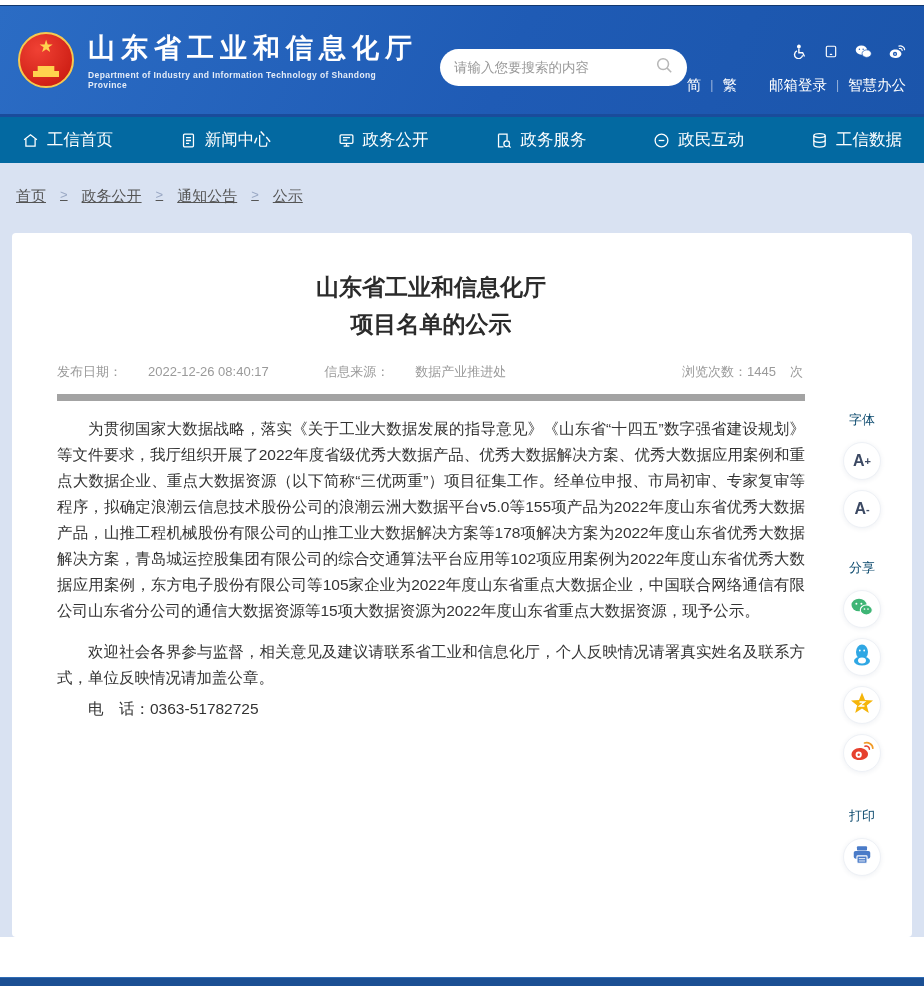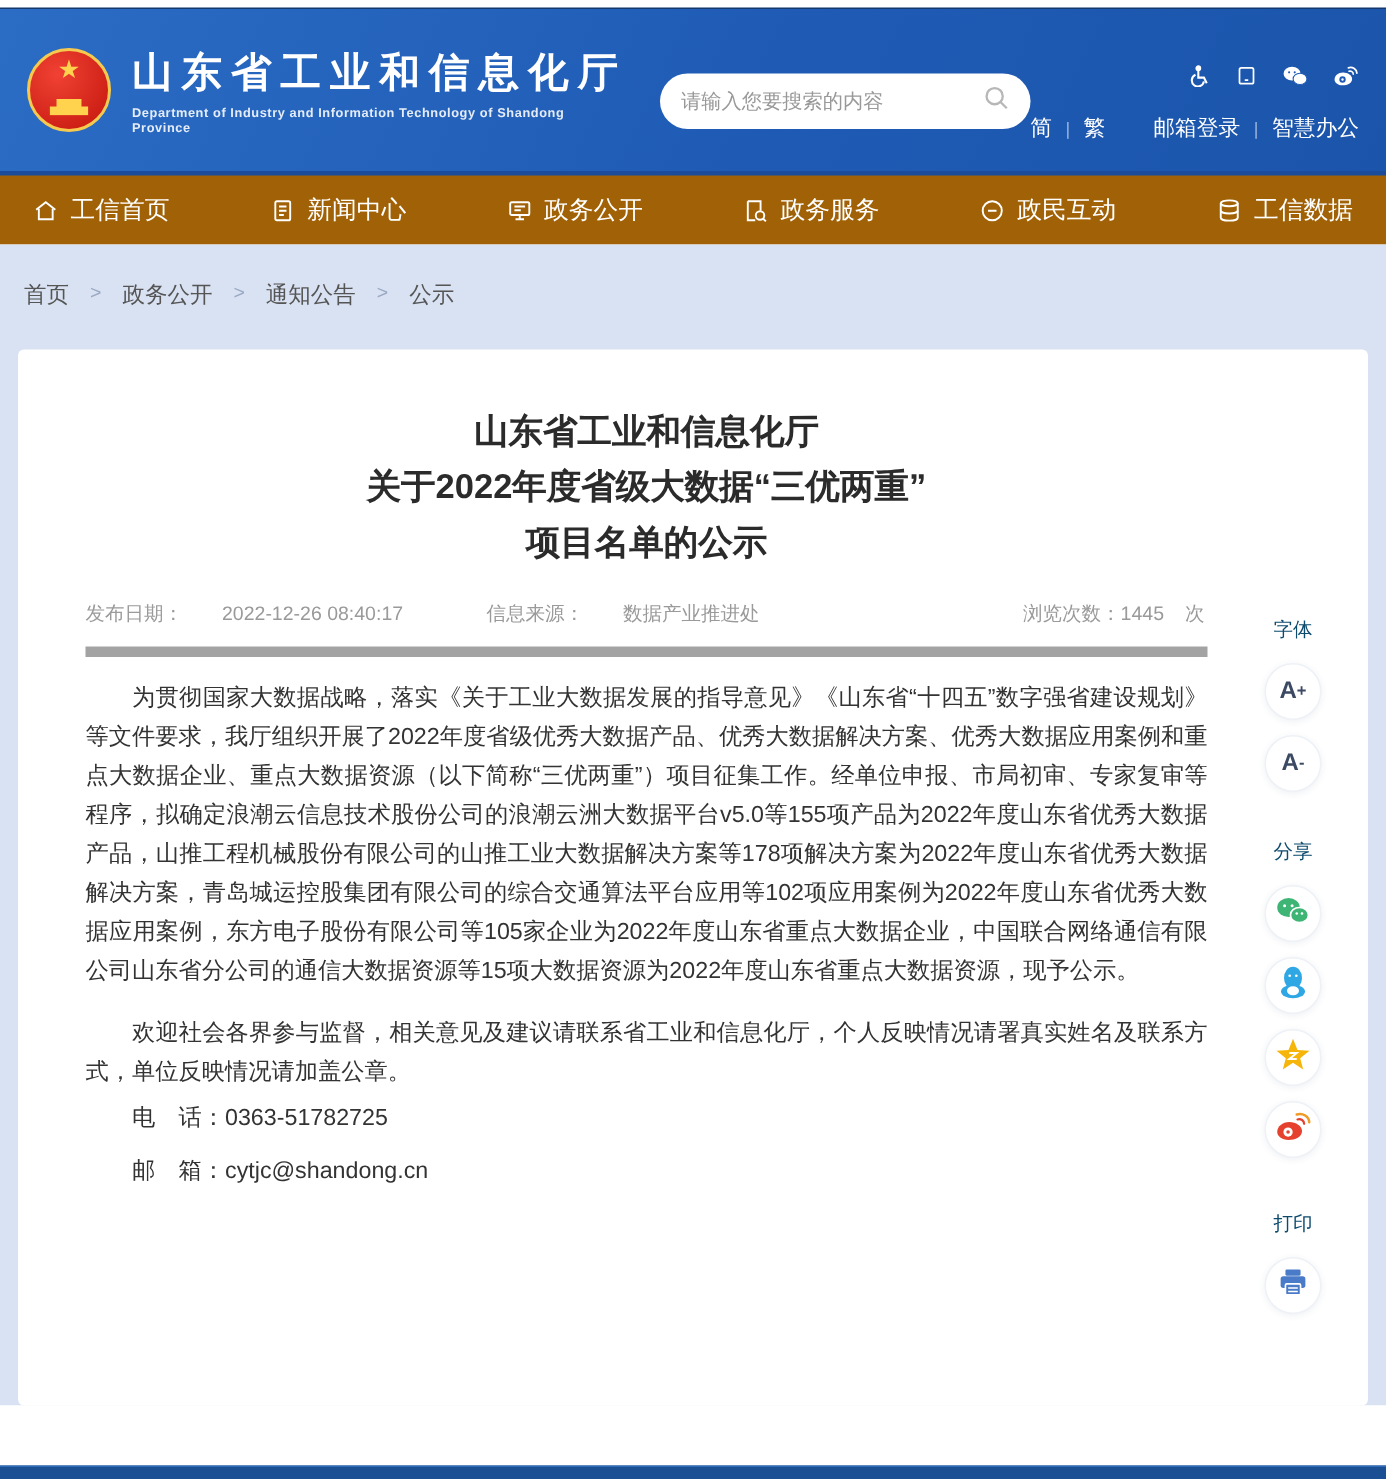--- a/index.html
+++ b/index.html
@@ -33,29 +33,29 @@
     font-family:inherit; background:transparent; }
   .search-box input::placeholder { color:#999; }
   .header-right { margin-left:auto; text-align:right; color:#fff; padding-top:18px; }
   .icon-row { display:flex; justify-content:flex-end; gap:17px; align-items:center; }
   .link-row { margin-top:13px; font-size:14.5px; display:flex; justify-content:flex-end;
     align-items:center; gap:9px; white-space:nowrap; }
   .link-row .sep { color:rgba(255,255,255,.55); font-size:12px; }
   .link-row .gap { width:14px; }
   .hlink { cursor:pointer; }
   
-  .main-nav { height:49px; background:#a16207; border-top:3px solid #1a4c9b;
+  .main-nav { height:49px; background:#0369a1; border-top:3px solid #1a4c9b;
     display:flex; align-items:center; justify-content:space-between; padding:0 22px; }
   .nav-item { display:flex; align-items:center; gap:8px; color:#fff; font-size:16.5px;
     cursor:pointer; white-space:nowrap; }
   .nav-item svg { display:block; }
   
   .main-bg { background:#d9e2f2; height:774px; }
   .breadcrumb { padding:24px 0 0 16px; font-size:15px; color:#555; height:70px;
-    display:flex; align-items:flex-start; gap:14px; }
+    display:flex; align-items:flex-start; gap:14px;text-decoration:underline; }
   .crumb { cursor:pointer; }
   .crumb-sep { color:#9aa8c4; font-size:13px; }
   
   .card { margin:0 12px; background:#fff; height:704px; border-radius:4px;
     display:flex; overflow:hidden; }
   .article { flex:1; padding:36px 0 0 45px; width:745px; }
   .article-inner { width:748px; }
   .doc-title { text-align:center; font-size:23px; font-weight:bold; line-height:37px; color:#2b2b2b; }
   .meta-row { margin-top:20px; display:flex; justify-content:space-between; align-items:center;
     font-size:13px; color:#9a9a9a; padding-bottom:13px; border-bottom:7px solid #a3a3a3; }
@@ -223,39 +223,37 @@
     <span class="crumb">通知公告</span>
     <span class="crumb-sep">&gt;</span>
     <span class="crumb">公示</span>
   </div>
 
   <div class="card">
     <div class="article">
       <div class="article-inner">
         <div class="doc-title">
           <div>山东省工业和信息化厅</div>
-          <div>关于2022年度省级大数据“三优两重”</div>
           <div>项目名单的公示</div>
         </div>
 
         <div class="meta-row">
           <div class="meta-left">
             <span><span>发布日期：</span><span>2022-12-26 08:40:17</span></span>
             <span><span>信息来源：</span><span>数据产业推进处</span></span>
           </div>
           <div class="meta-right">
             <span>浏览次数：</span><span>1445</span><span class="unit">次</span>
           </div>
         </div>
 
         <p class="body-text">为贯彻国家大数据战略，落实《关于工业大数据发展的指导意见》《山东省“十四五”数字强省建设规划》等文件要求，我厅组织开展了2022年度省级优秀大数据产品、优秀大数据解决方案、优秀大数据应用案例和重点大数据企业、重点大数据资源（以下简称“三优两重”）项目征集工作。经单位申报、市局初审、专家复审等程序，拟确定浪潮云信息技术股份公司的浪潮云洲大数据平台v5.0等155项产品为2022年度山东省优秀大数据产品，山推工程机械股份有限公司的山推工业大数据解决方案等178项解决方案为2022年度山东省优秀大数据解决方案，青岛城运控股集团有限公司的综合交通算法平台应用等102项应用案例为2022年度山东省优秀大数据应用案例，东方电子股份有限公司等105家企业为2022年度山东省重点大数据企业，中国联合网络通信有限公司山东省分公司的通信大数据资源等15项大数据资源为2022年度山东省重点大数据资源，现予公示。</p>
         <p class="body-text">欢迎社会各界参与监督，相关意见及建议请联系省工业和信息化厅，个人反映情况请署真实姓名及联系方式，单位反映情况请加盖公章。</p>
 
         <div class="contact-line">电　话：0363-51782725</div>
-        <div class="contact-line">邮　箱：cytjc@shandong.cn</div>
 
       </div>
     </div>
 
     <div class="tool-rail">
       <div class="rail-label">字体</div>
       <div class="circle-btn font-btn">
         <span>A</span>
           <sup>+</sup>
       </div>

